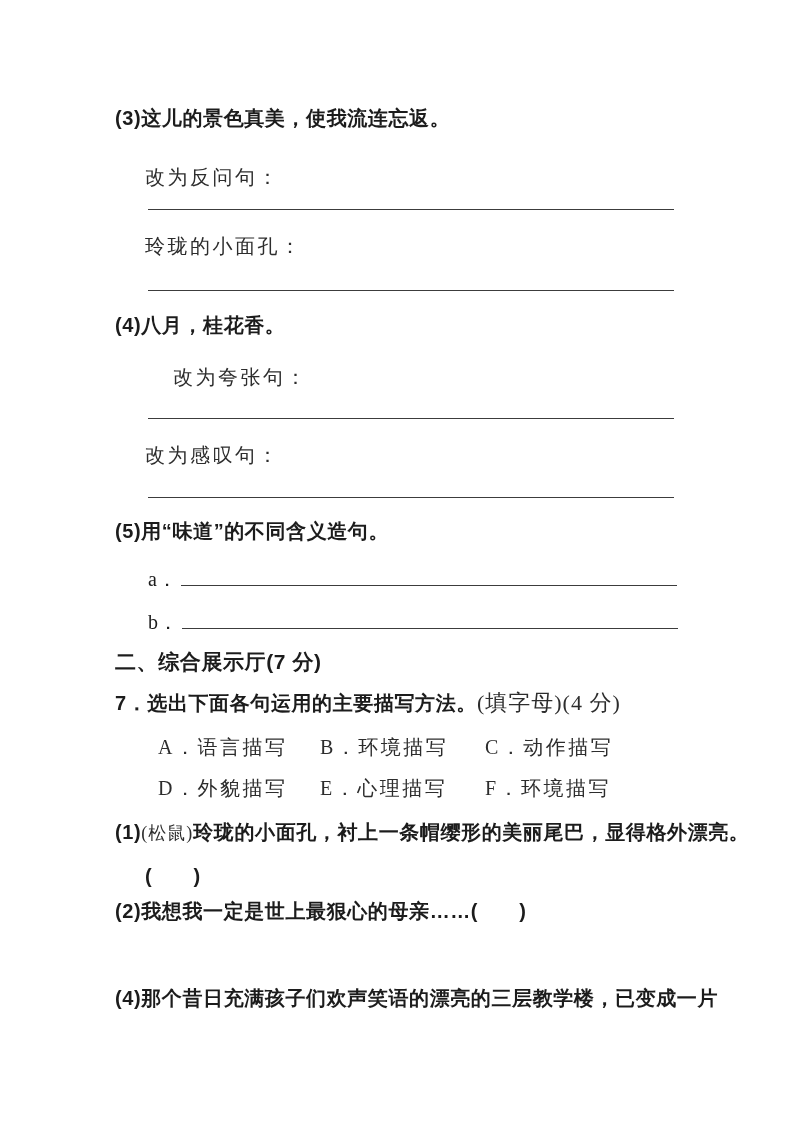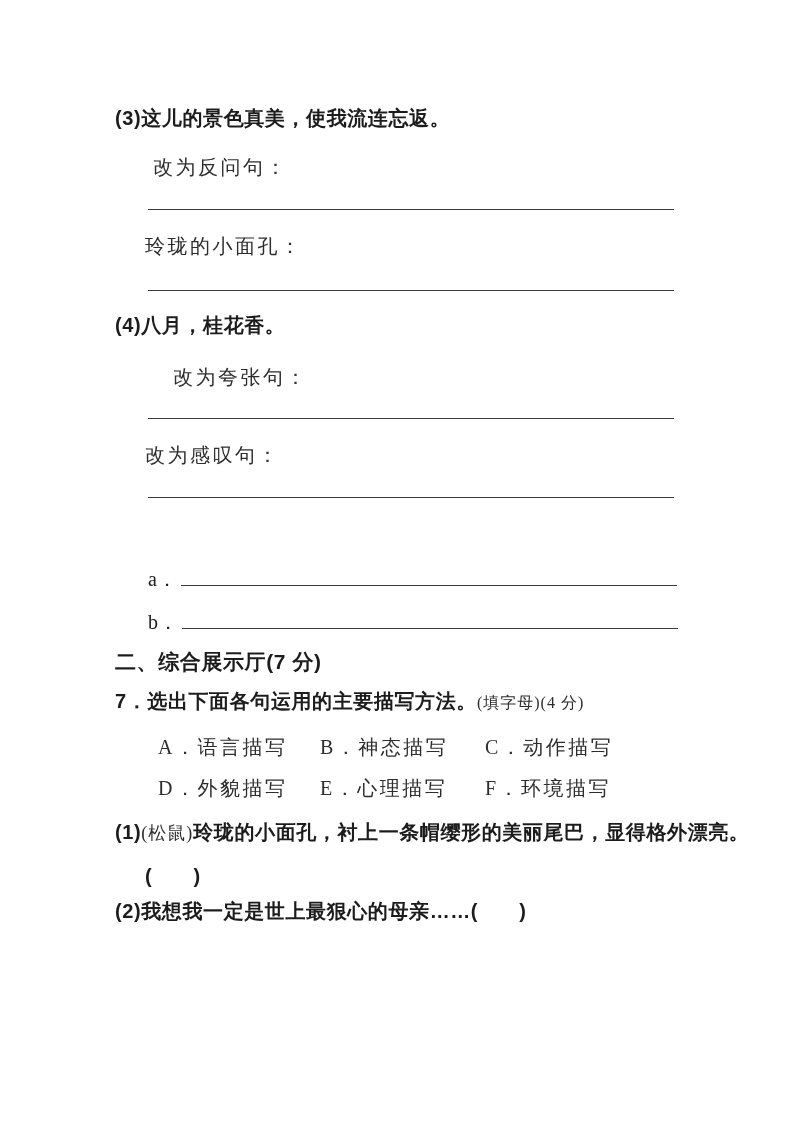--- a/index.html
+++ b/index.html
@@ -14,70 +14,72 @@
   }
   .row{position:absolute;white-space:nowrap;line-height:1.25;}
   
   .hei{font-size:20px;font-weight:600;color:#1c1c1c;letter-spacing:0.6px;}
   
   .kai{
     font-family:"Liberation Serif","DejaVu Serif",serif;
     font-size:20px;font-weight:400;color:#2d2d2d;letter-spacing:2.5px;
   }
   .kai-sm{font-size:18px;letter-spacing:1px;}
-  .kai-note{font-size:16px;letter-spacing:1px;}
+  .kai-note{font-size:22px;letter-spacing:1px;}
   
   .uline{position:absolute;height:0;border-top:1.6px solid #3c3c3c;}
   .ab-label{font-family:"Liberation Serif","DejaVu Serif",serif;font-size:20px;font-weight:400;color:#1c1c1c;}
   .ab-line{
     display:inline-block;width:496px;height:20px;
     border-bottom:1.6px solid #3c3c3c;vertical-align:baseline;margin-left:4px;
   }
 </style>
 </head>
 <body>
 
 <div class="page">
 
   <div class="row hei" style="left:115px;top:106px;">(3)这儿的景色真美，使我流连忘返。</div>
-  <div class="row kai" style="left:145px;top:155px;margin-left:8px;">改为反问句：</div>
+  <div class="row kai" style="left:145px;top:165px;">改为反问句：</div>
   <div class="uline" style="left:148px;top:209px;width:526px;"></div>
   <div class="row kai" style="left:145px;top:234px;">玲珑的小面孔：</div>
   <div class="uline" style="left:148px;top:290px;width:526px;"></div>
 
   <div class="row hei" style="left:115px;top:313px;">(4)八月，桂花香。</div>
   <div class="row kai" style="left:145px;top:365px;margin-left:28px;">改为夸张句：</div>
   <div class="uline" style="left:148px;top:418px;width:526px;"></div>
   <div class="row kai" style="left:145px;top:443px;">改为感叹句：</div>
   <div class="uline" style="left:148px;top:497px;width:526px;"></div>
 
+  <div class="row hei" style="left:115px;top:519px;">(5)用“味道”的不同含义造句。</div>
   <div class="row" style="left:148px;top:565px;">
     <span class="ab-label">a．</span><span class="ab-line"></span>
   </div>
   <div class="row" style="left:148px;top:608px;">
     <span class="ab-label">b．</span><span class="ab-line"></span>
   </div>
 
   <div class="row hei" style="left:115px;top:649px;font-size:21px;">二、综合展示厅(7 分)</div>
 
   <div class="row" style="left:115px;top:689px;">
     <span class="hei">7．选出下面各句运用的主要描写方法。</span><span class="kai kai-note">(填字母)(4 分)</span>
   </div>
 
   <div class="row kai" style="left:158px;top:735px;">A．语言描写</div>
-  <div class="row kai" style="left:320px;top:735px;">B．神态描写</div>
+  <div class="row kai" style="left:320px;top:735px;">B．环境描写</div>
   <div class="row kai" style="left:485px;top:735px;">C．动作描写</div>
   <div class="row kai" style="left:158px;top:776px;text-align:right;">D．外貌描写</div>
   <div class="row kai" style="left:320px;top:776px;">E．心理描写</div>
   <div class="row kai" style="left:485px;top:776px;">F．环境描写</div>
 
   <div class="row" style="left:115px;top:820px;">
     <span class="hei">(1)</span><span class="kai kai-sm">(松鼠)</span><span class="hei">玲珑的小面孔，衬上一条帽缨形的美丽尾巴，显得格外漂亮。</span>
   </div>
   <div class="row hei" style="left:145px;top:864px;">(　　)</div>
 
   <div class="row" style="left:115px;top:899px;">
     <span class="hei">(2)我想我一定是世上最狠心的母亲……</span><span class="hei">(　　)</span>
   </div>
 
 
+  <div class="row hei" style="left:115px;top:986px;">(4)那个昔日充满孩子们欢声笑语的漂亮的三层教学楼，已变成一片</div>
 
 </div>
 
 </body></html>

